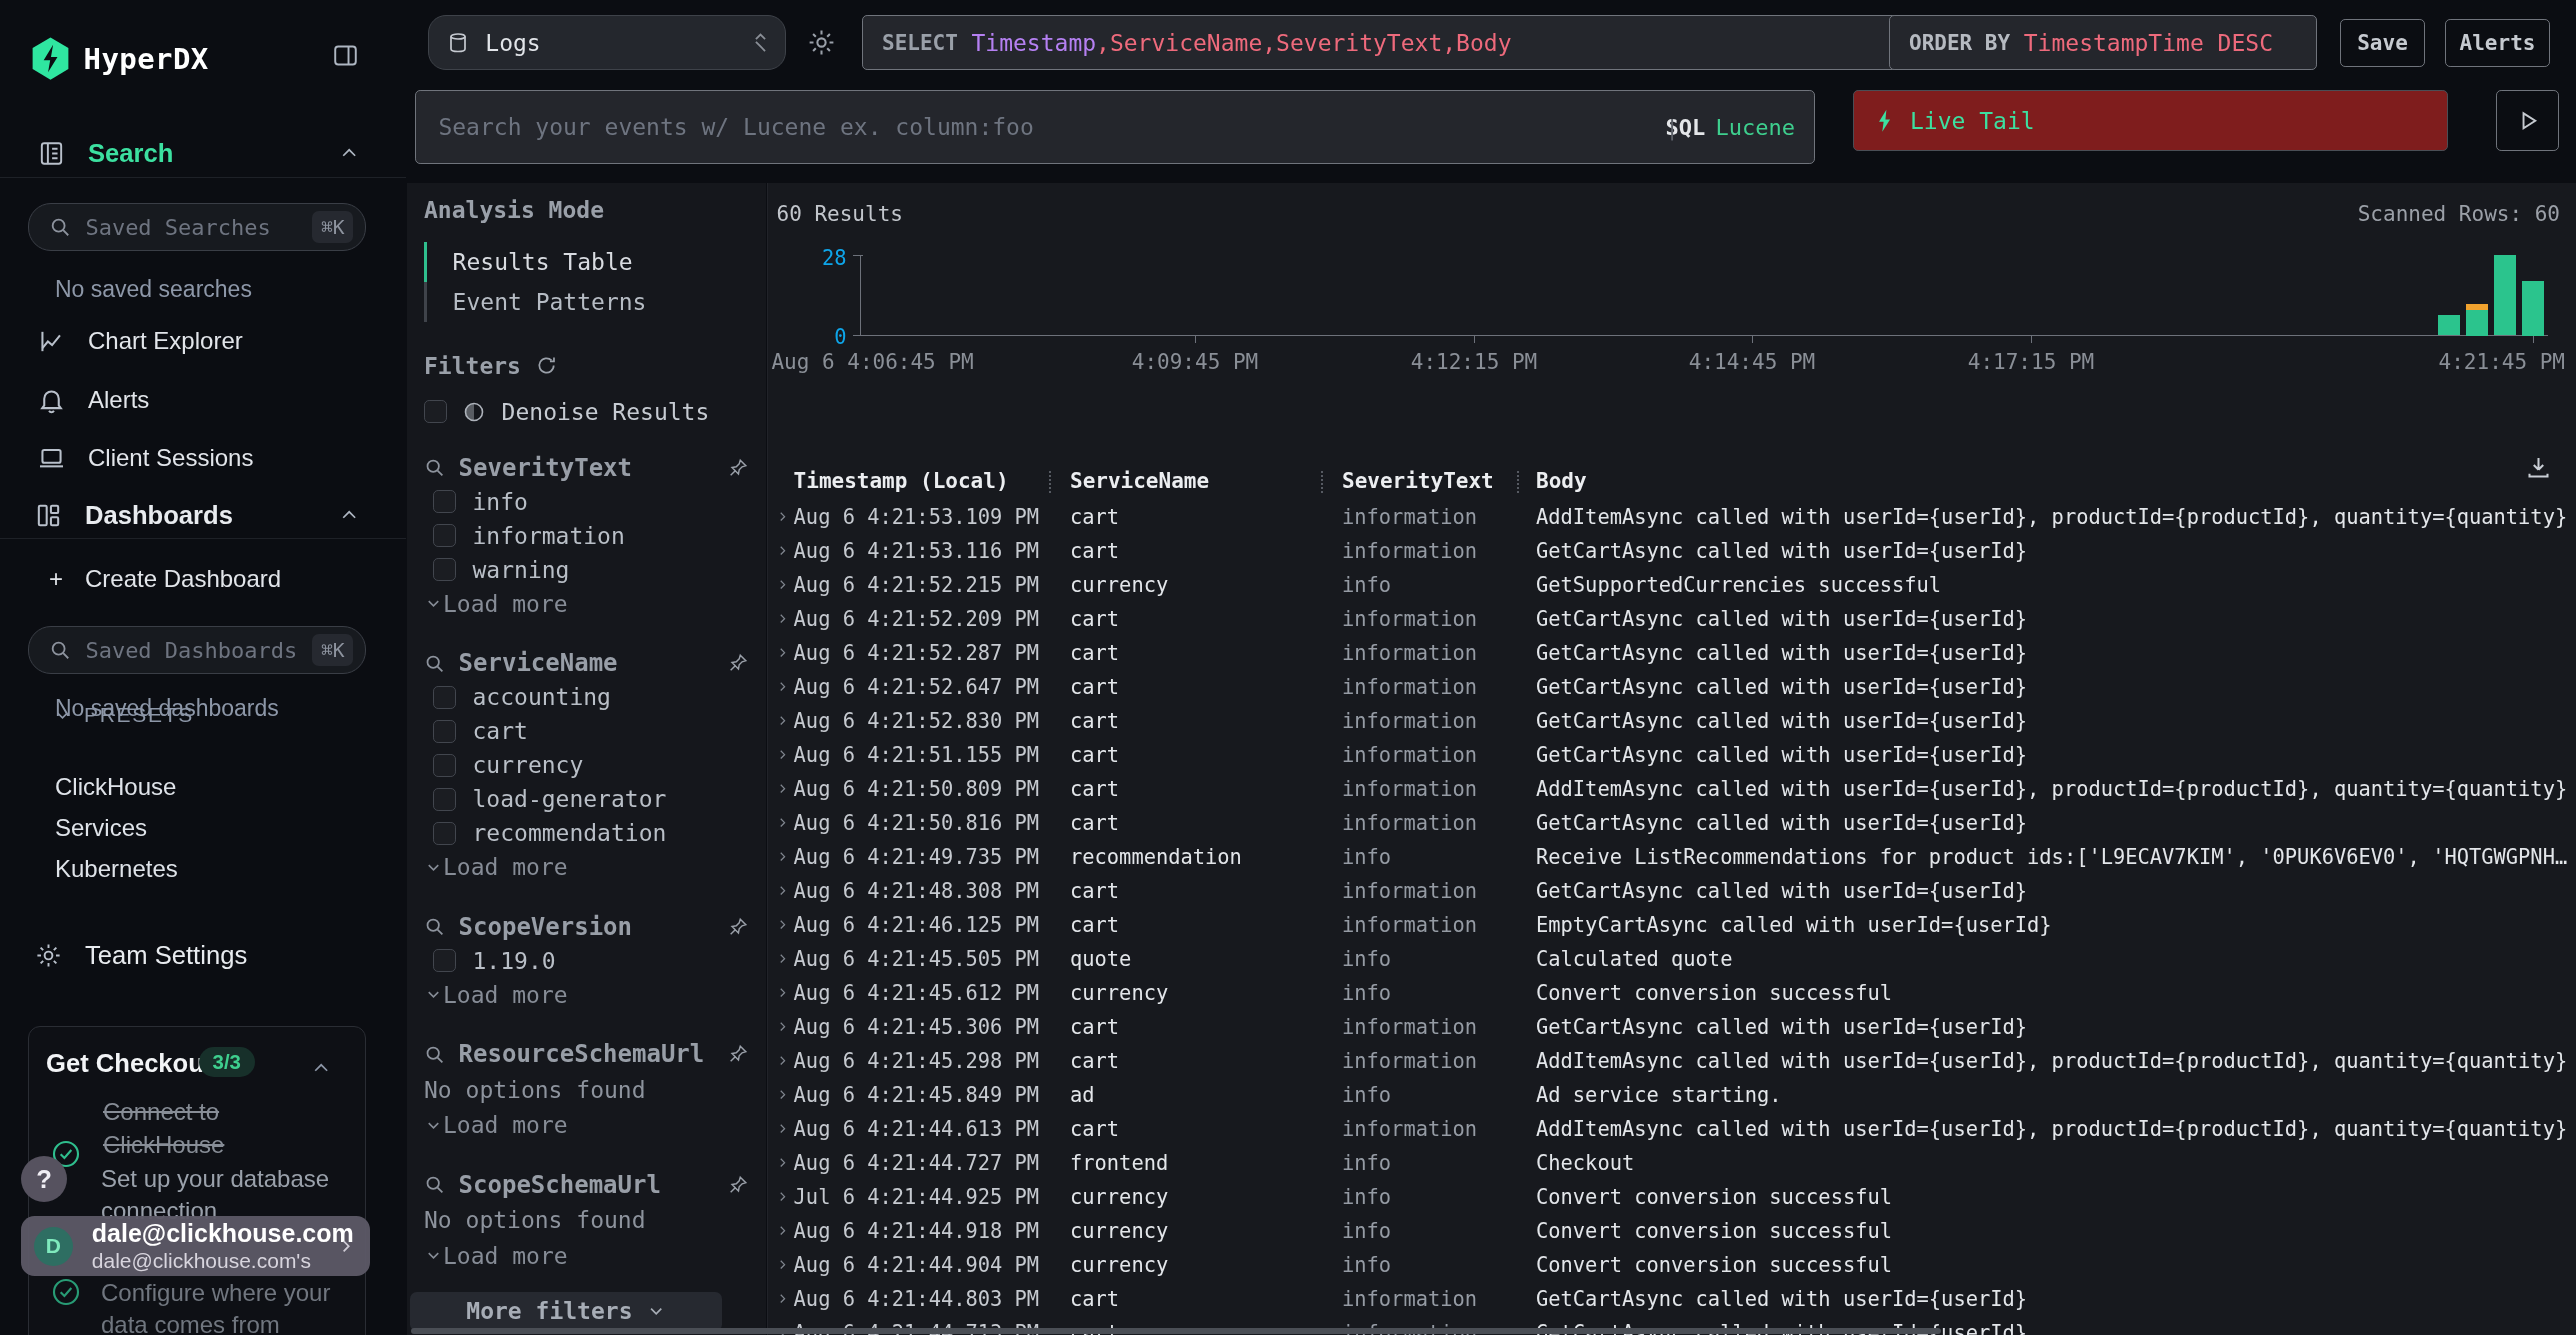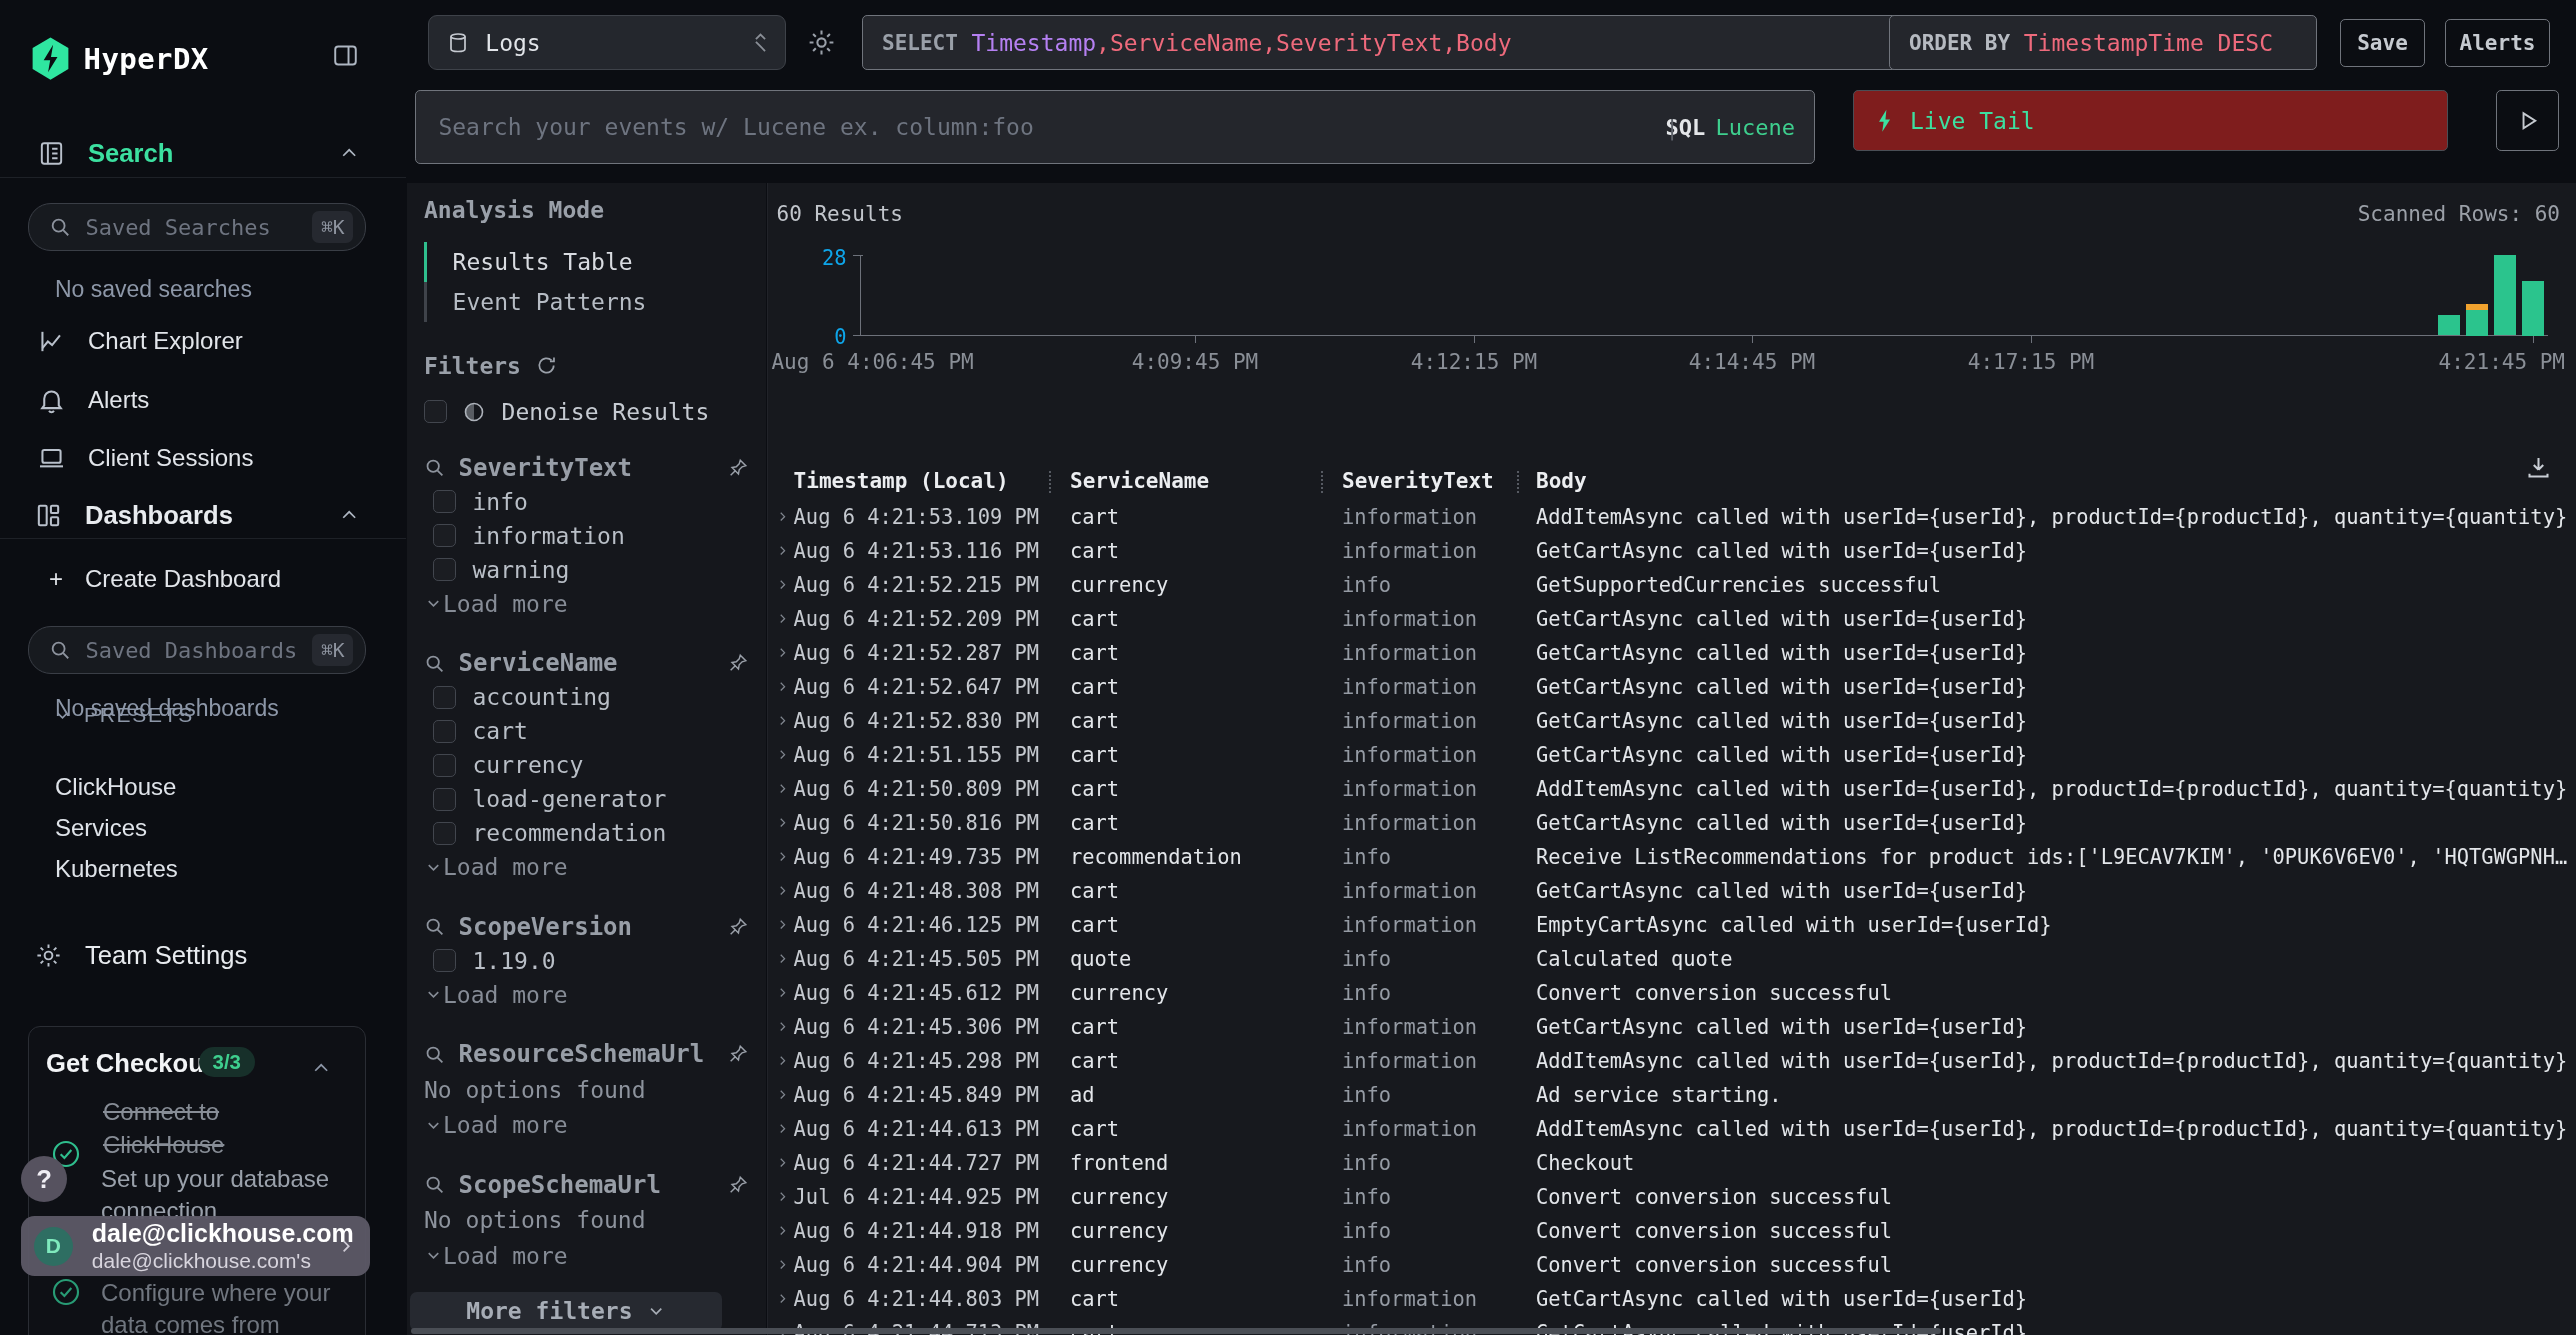--- a/index.html
+++ b/index.html
@@ -55,21 +55,21 @@
   #user-chip .col{margin-left:19px;flex:1;min-width:0;}
   #user-chip .name{font-size:25px;font-weight:bold;color:#ffffff;white-space:nowrap;}
   #user-chip .sub{font-size:21px;color:#d8d5de;margin-top:1.7px;white-space:nowrap;}
   #user-chip .chev{margin-right:13.6px;color:#cfccd6;}
 
   
   #topbar{position:absolute;left:407px;top:0;width:2169px;height:183px;background:#0b0d12;}
   .tb-box{position:absolute;box-sizing:border-box;display:flex;align-items:center;
           font-family:"DejaVu Sans Mono",monospace;}
   #src-select{left:21px;top:15.3px;width:358px;height:55px;background:#24272d;border:0.9px solid #3e4249;
-              border-radius:9px;cursor:pointer;}
+              border-radius:18px;cursor:pointer;}
   #src-select .ic{margin-left:17px;color:#c6cad1;}
   #src-select .t{margin-left:15.3px;font-size:23px;color:#e2e5e9;}
   #src-select .updown{position:absolute;right:15.3px;color:#8a8f97;}
   #tb-gear{position:absolute;left:399px;top:27px;color:#9aa0a9;cursor:pointer;}
   .q-input{background:#24262c;border:0.9px solid #70747c;border-radius:5.1px;}
   #select-box{left:455px;top:15.3px;width:1402px;height:55px;padding-left:19px;cursor:text;}
   #select-box .kw{font-size:21px;font-weight:bold;color:#9aa0a9;}
   #select-box .fld1{font-size:23px;color:#b580f2;margin-left:13.6px;}
   #select-box .fldr{font-size:23px;color:#ee6a7c;}
   #order-box{left:1482px;top:15.3px;width:428px;height:55px;padding-left:19px;cursor:text;}

